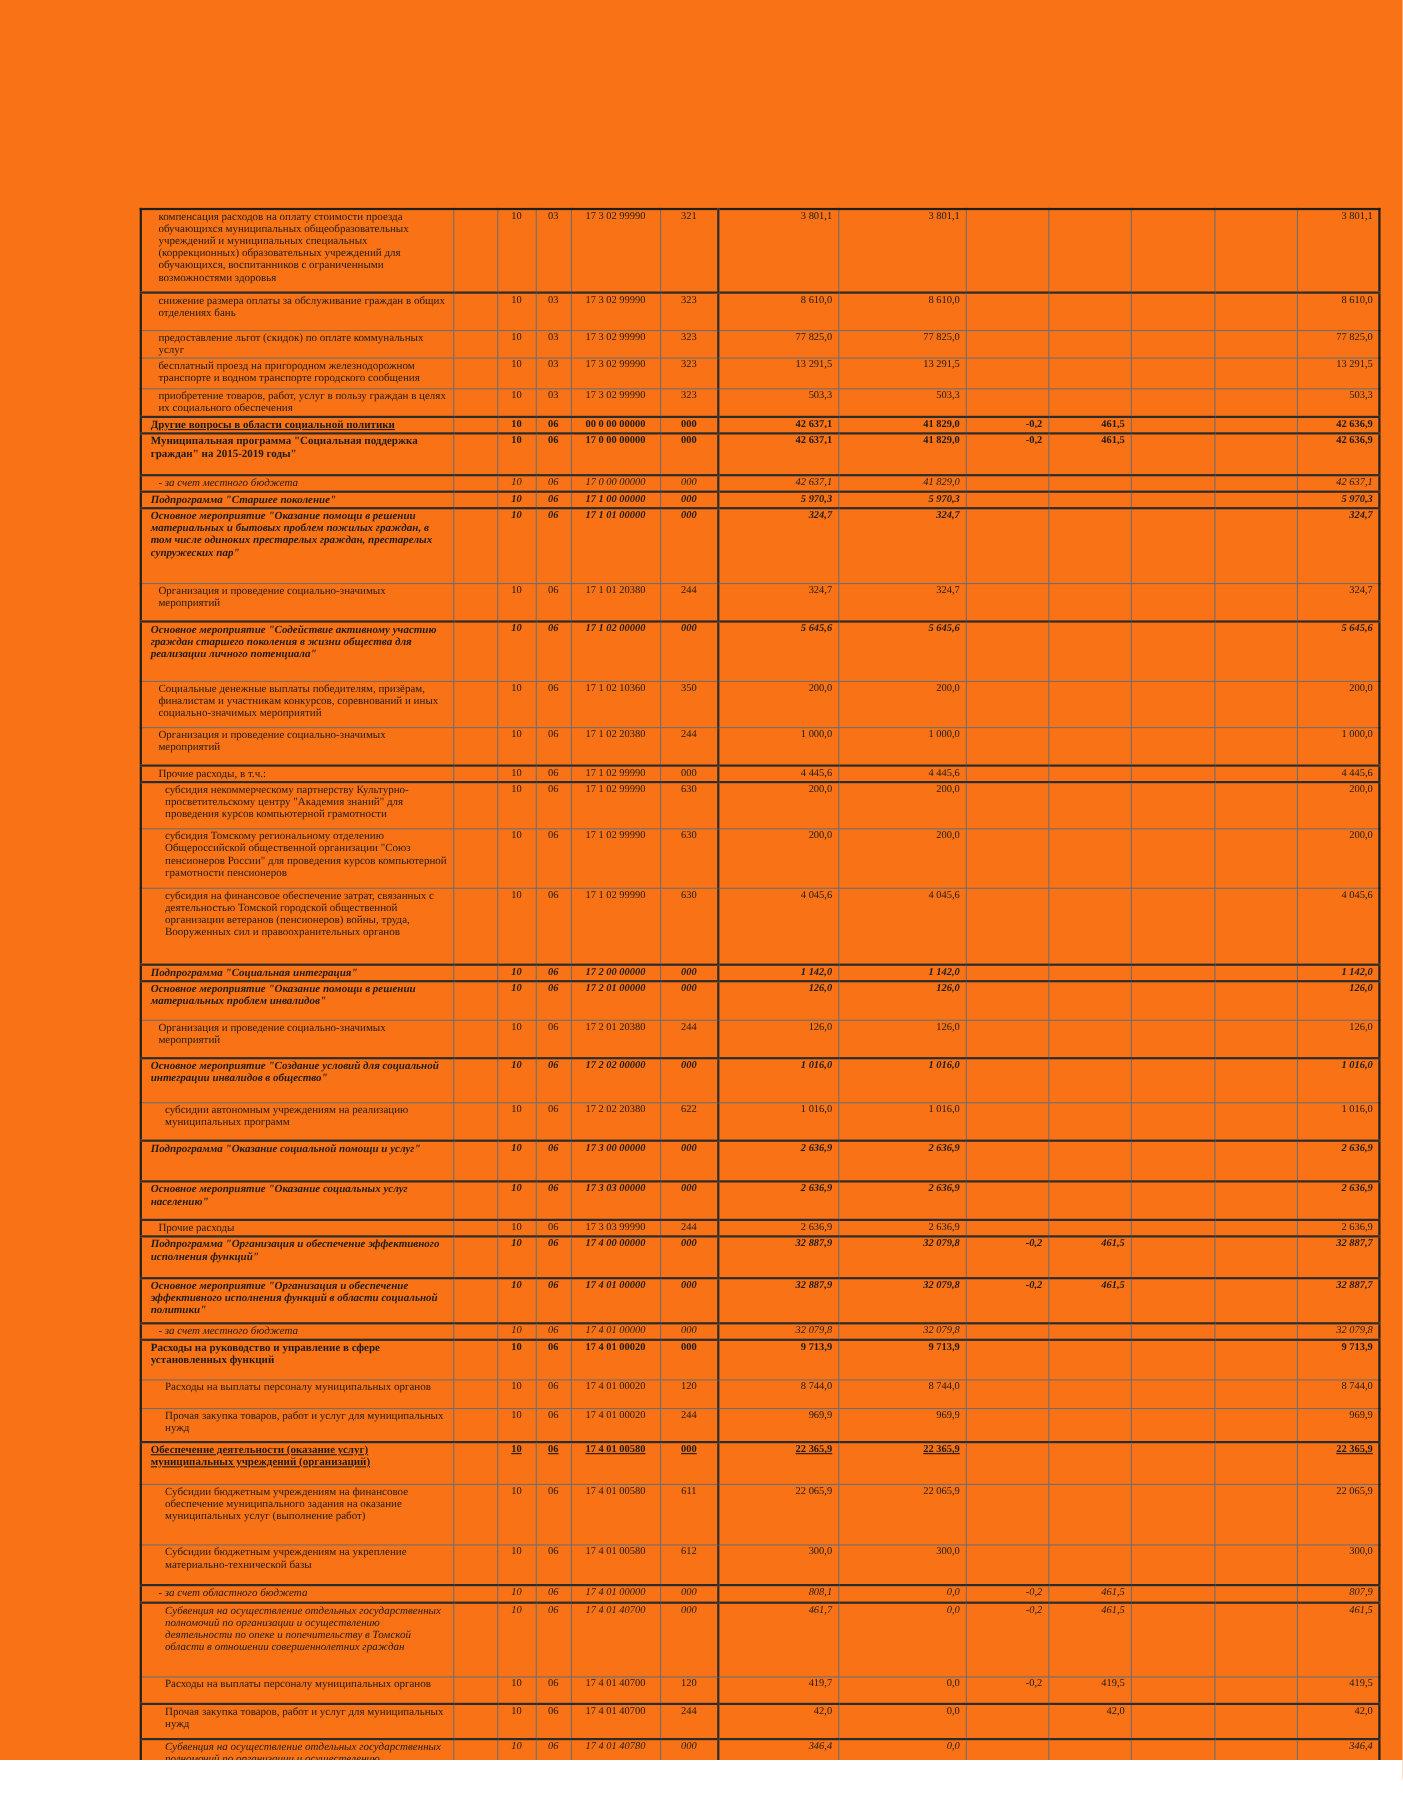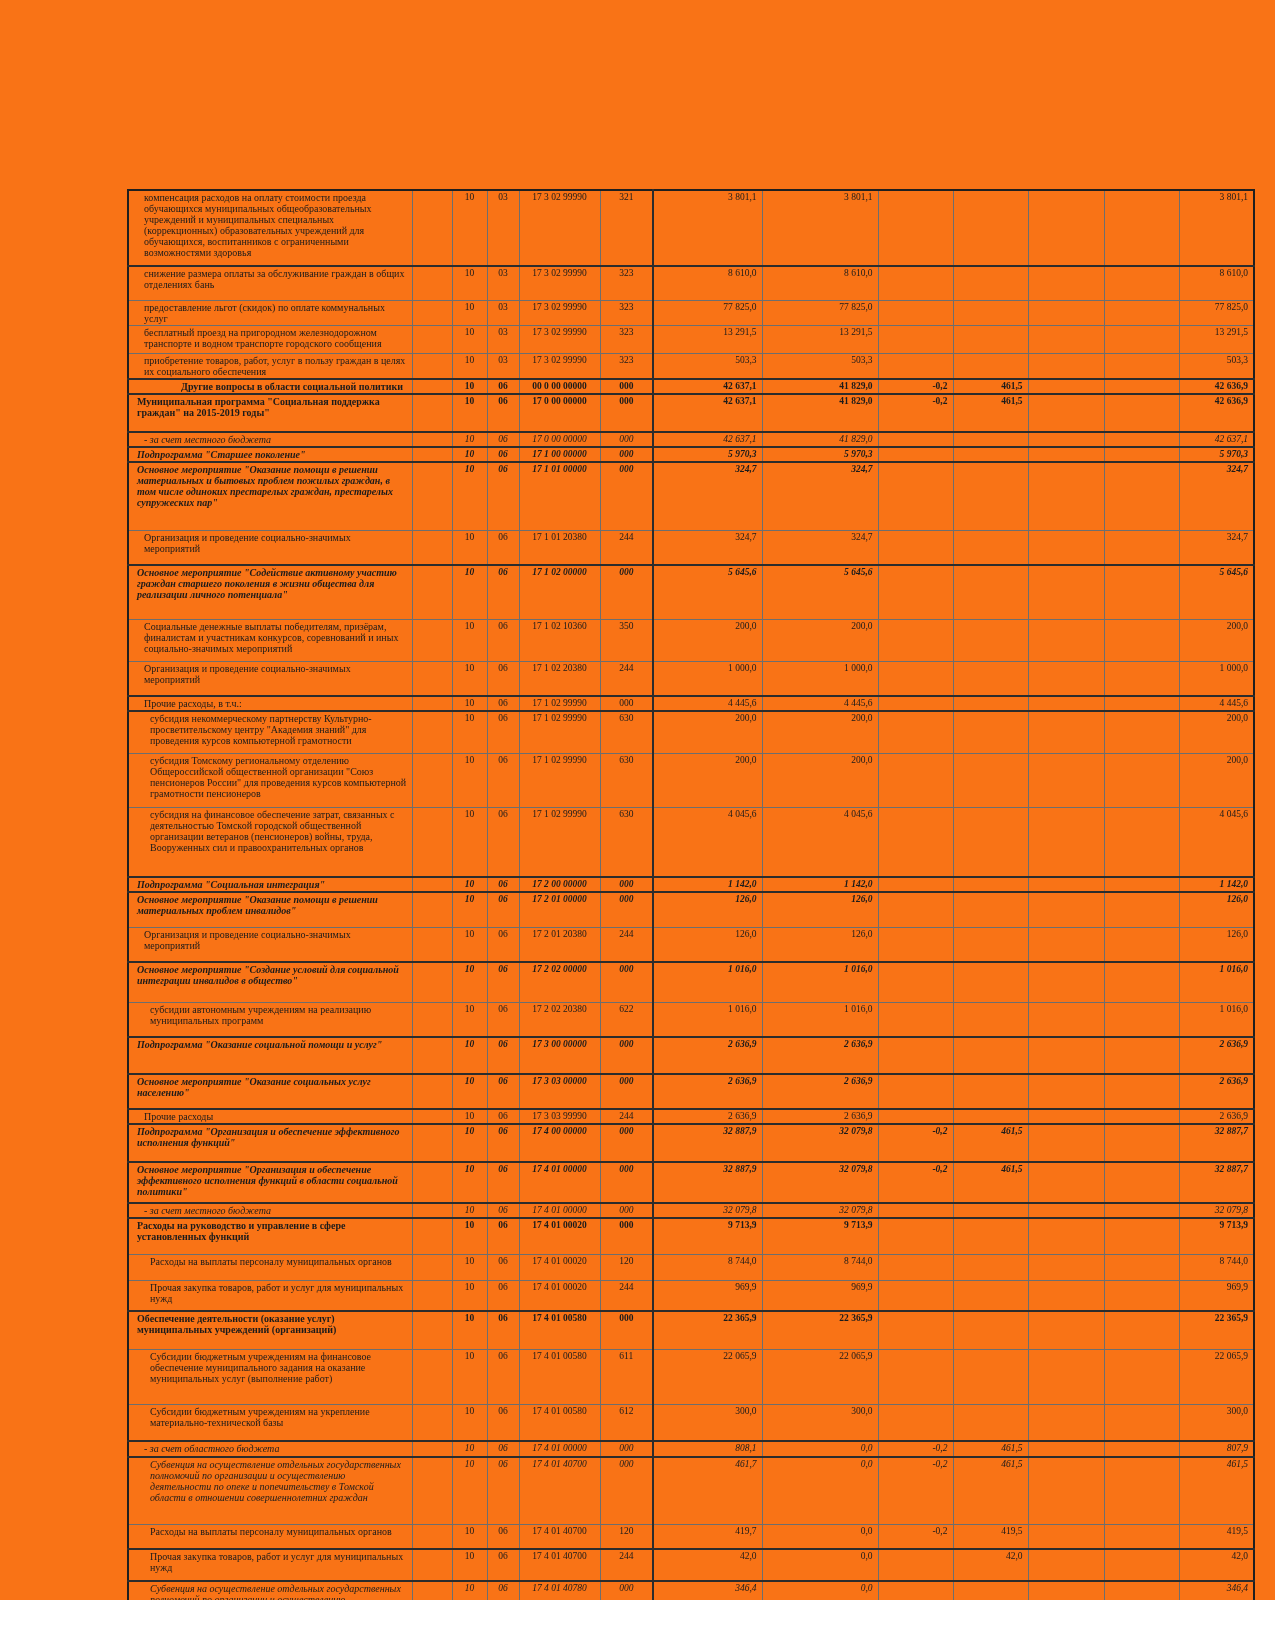--- a/index.html
+++ b/index.html
@@ -11,21 +11,21 @@
   td{border:1px solid #6e6e6e;vertical-align:top;padding:1px 3px;
      font-size:10px;line-height:11px;overflow:hidden;word-wrap:break-word;}
   td.name{padding:1px 4px 1px 8px;}
   td.c{text-align:center;padding:1px 0;font-size:9.5px;white-space:nowrap;}
   td.n{text-align:right;padding:1px 5px 1px 1px;font-size:9.5px;white-space:nowrap;}
   td.v1{border-left:2px solid #2c2c2c;}
   tr.i1 td.name{padding-left:15px;}
   tr.i2 td.name{padding-left:21px;}
   tr.style-bold{font-weight:bold;}
   tr.style-bold-underline{font-weight:bold;}
-  tr.style-bold-underline td.name span{margin-left:44px;}
+  tr.style-bold-underline td.name span{text-decoration:underline;}
   tr.style-bold-italic{font-weight:bold;font-style:italic;}
   tr.style-italic{font-style:italic;}
   tr.strong td{border-top:2px solid #2c2c2c;}
 </style>
 </head>
 <body>
 
 <div class="page">
   <table class="budget">
     <colgroup>
@@ -517,21 +517,21 @@
           <td class="c"><span>17 4 01 00020</span></td>
           <td class="c"><span>244</span></td>
           <td class="n v1"><span>969,9</span></td>
           <td class="n"><span>969,9</span></td>
           <td class="n"></td>
           <td class="n"></td>
           <td class="n"></td>
           <td class="n"></td>
           <td class="n"><span>969,9</span></td>
         </tr>
-        <tr class="style-bold i0 strong" style="height: 38px;">
+        <tr class="style-bold i0 strong" style="height: 38px; text-decoration: underline;">
           <td class="name"><span>Обеспечение деятельности (оказание услуг) муниципальных учреждений (организаций)</span></td>
           <td class="c"></td>
           <td class="c"><span>10</span></td>
           <td class="c"><span>06</span></td>
           <td class="c"><span>17 4 01 00580</span></td>
           <td class="c"><span>000</span></td>
           <td class="n v1"><span>22 365,9</span></td>
           <td class="n"><span>22 365,9</span></td>
           <td class="n"></td>
           <td class="n"></td>

